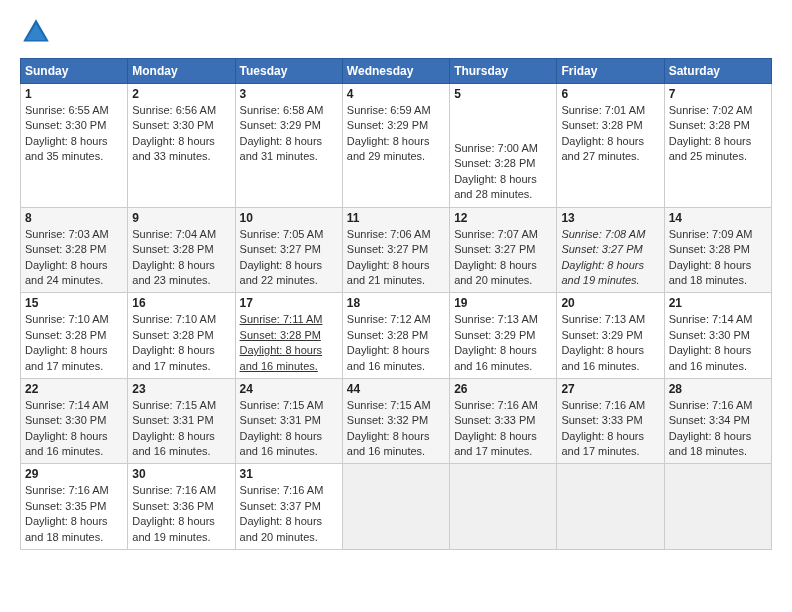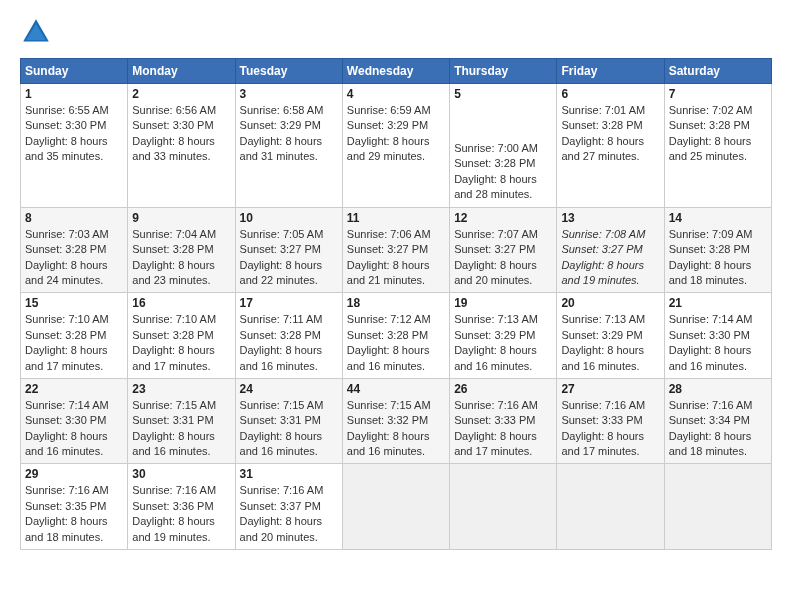--- a/index.html
+++ b/index.html
@@ -246,21 +246,21 @@
           </td>
           <td>
             <span class="day-number">16</span>
             <div class="day-info" style="white-space: pre-line;">Sunrise: 7:10 AM
 Sunset: 3:28 PM
 Daylight: 8 hours
 and 17 minutes.</div>
           </td>
           <td>
             <span class="day-number">17</span>
-            <div class="day-info" style="white-space: pre-line;">Sunrise: 7:11 AM
+            <div class="day-info" style="white-space: pre-line; text-decoration: underline;">Sunrise: 7:11 AM
 Sunset: 3:28 PM
 Daylight: 8 hours
 and 16 minutes.</div>
           </td>
           <td>
             <span class="day-number">18</span>
             <div class="day-info" style="white-space: pre-line;">Sunrise: 7:12 AM
 Sunset: 3:28 PM
 Daylight: 8 hours
 and 16 minutes.</div>

